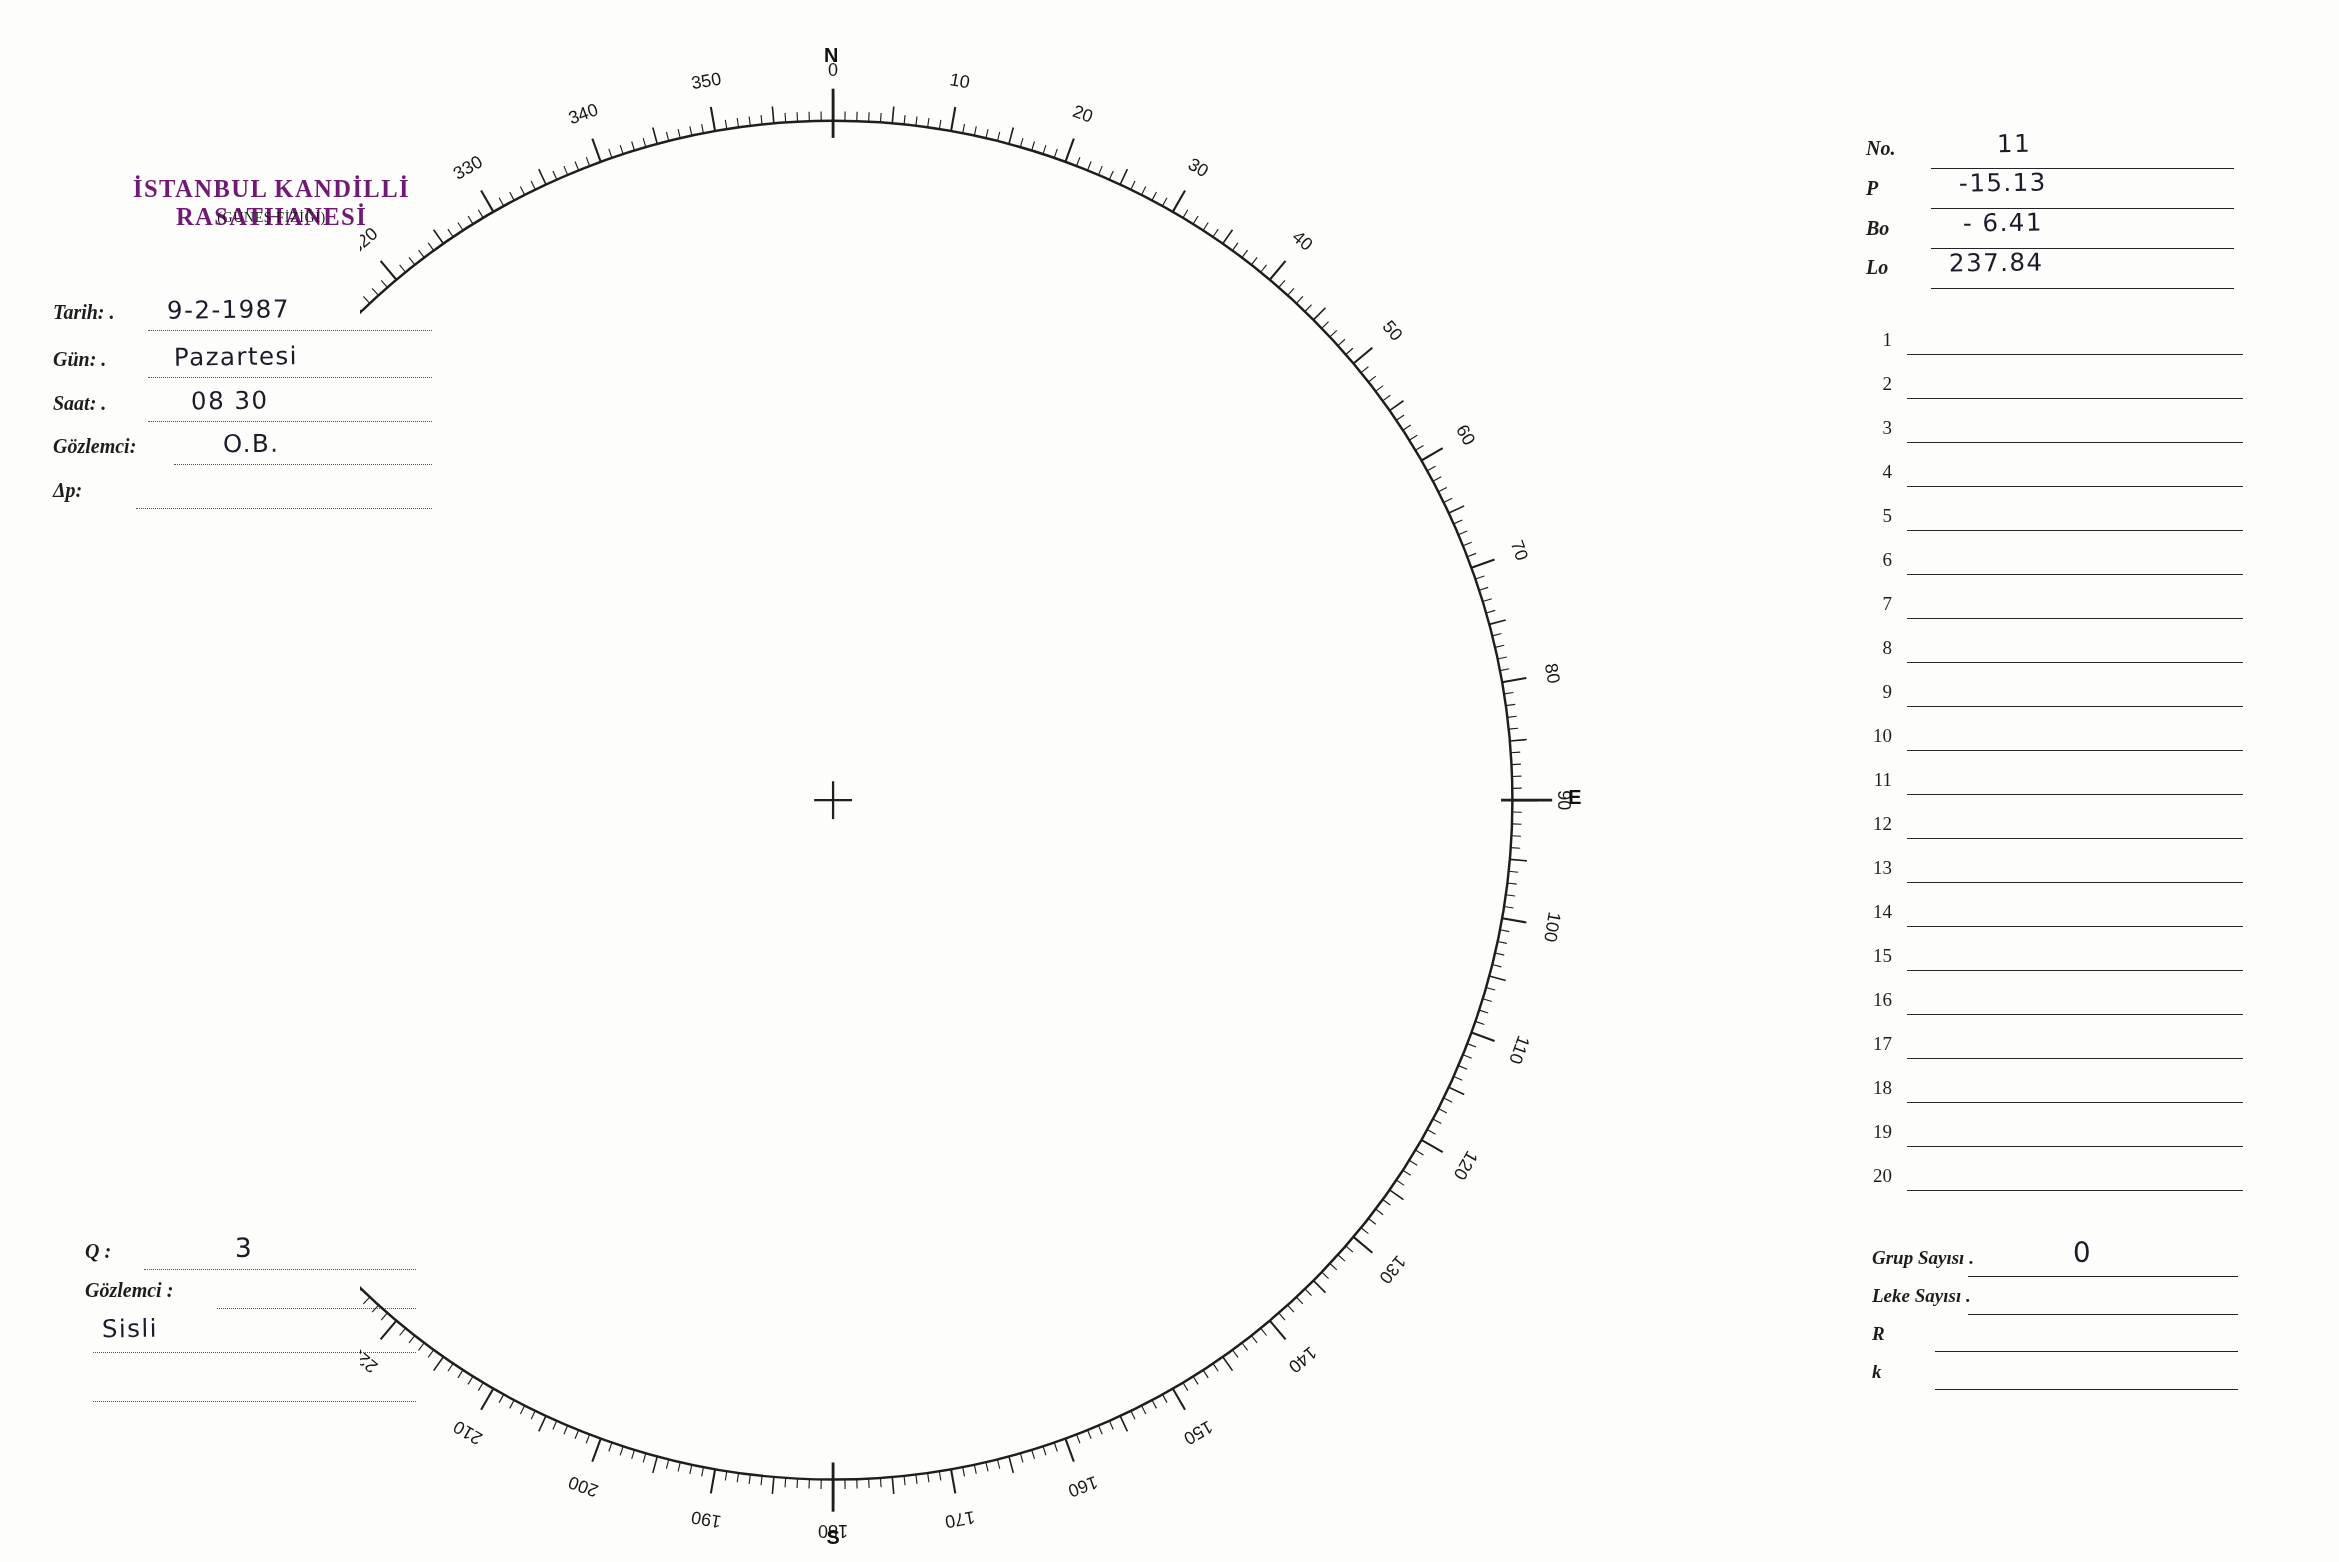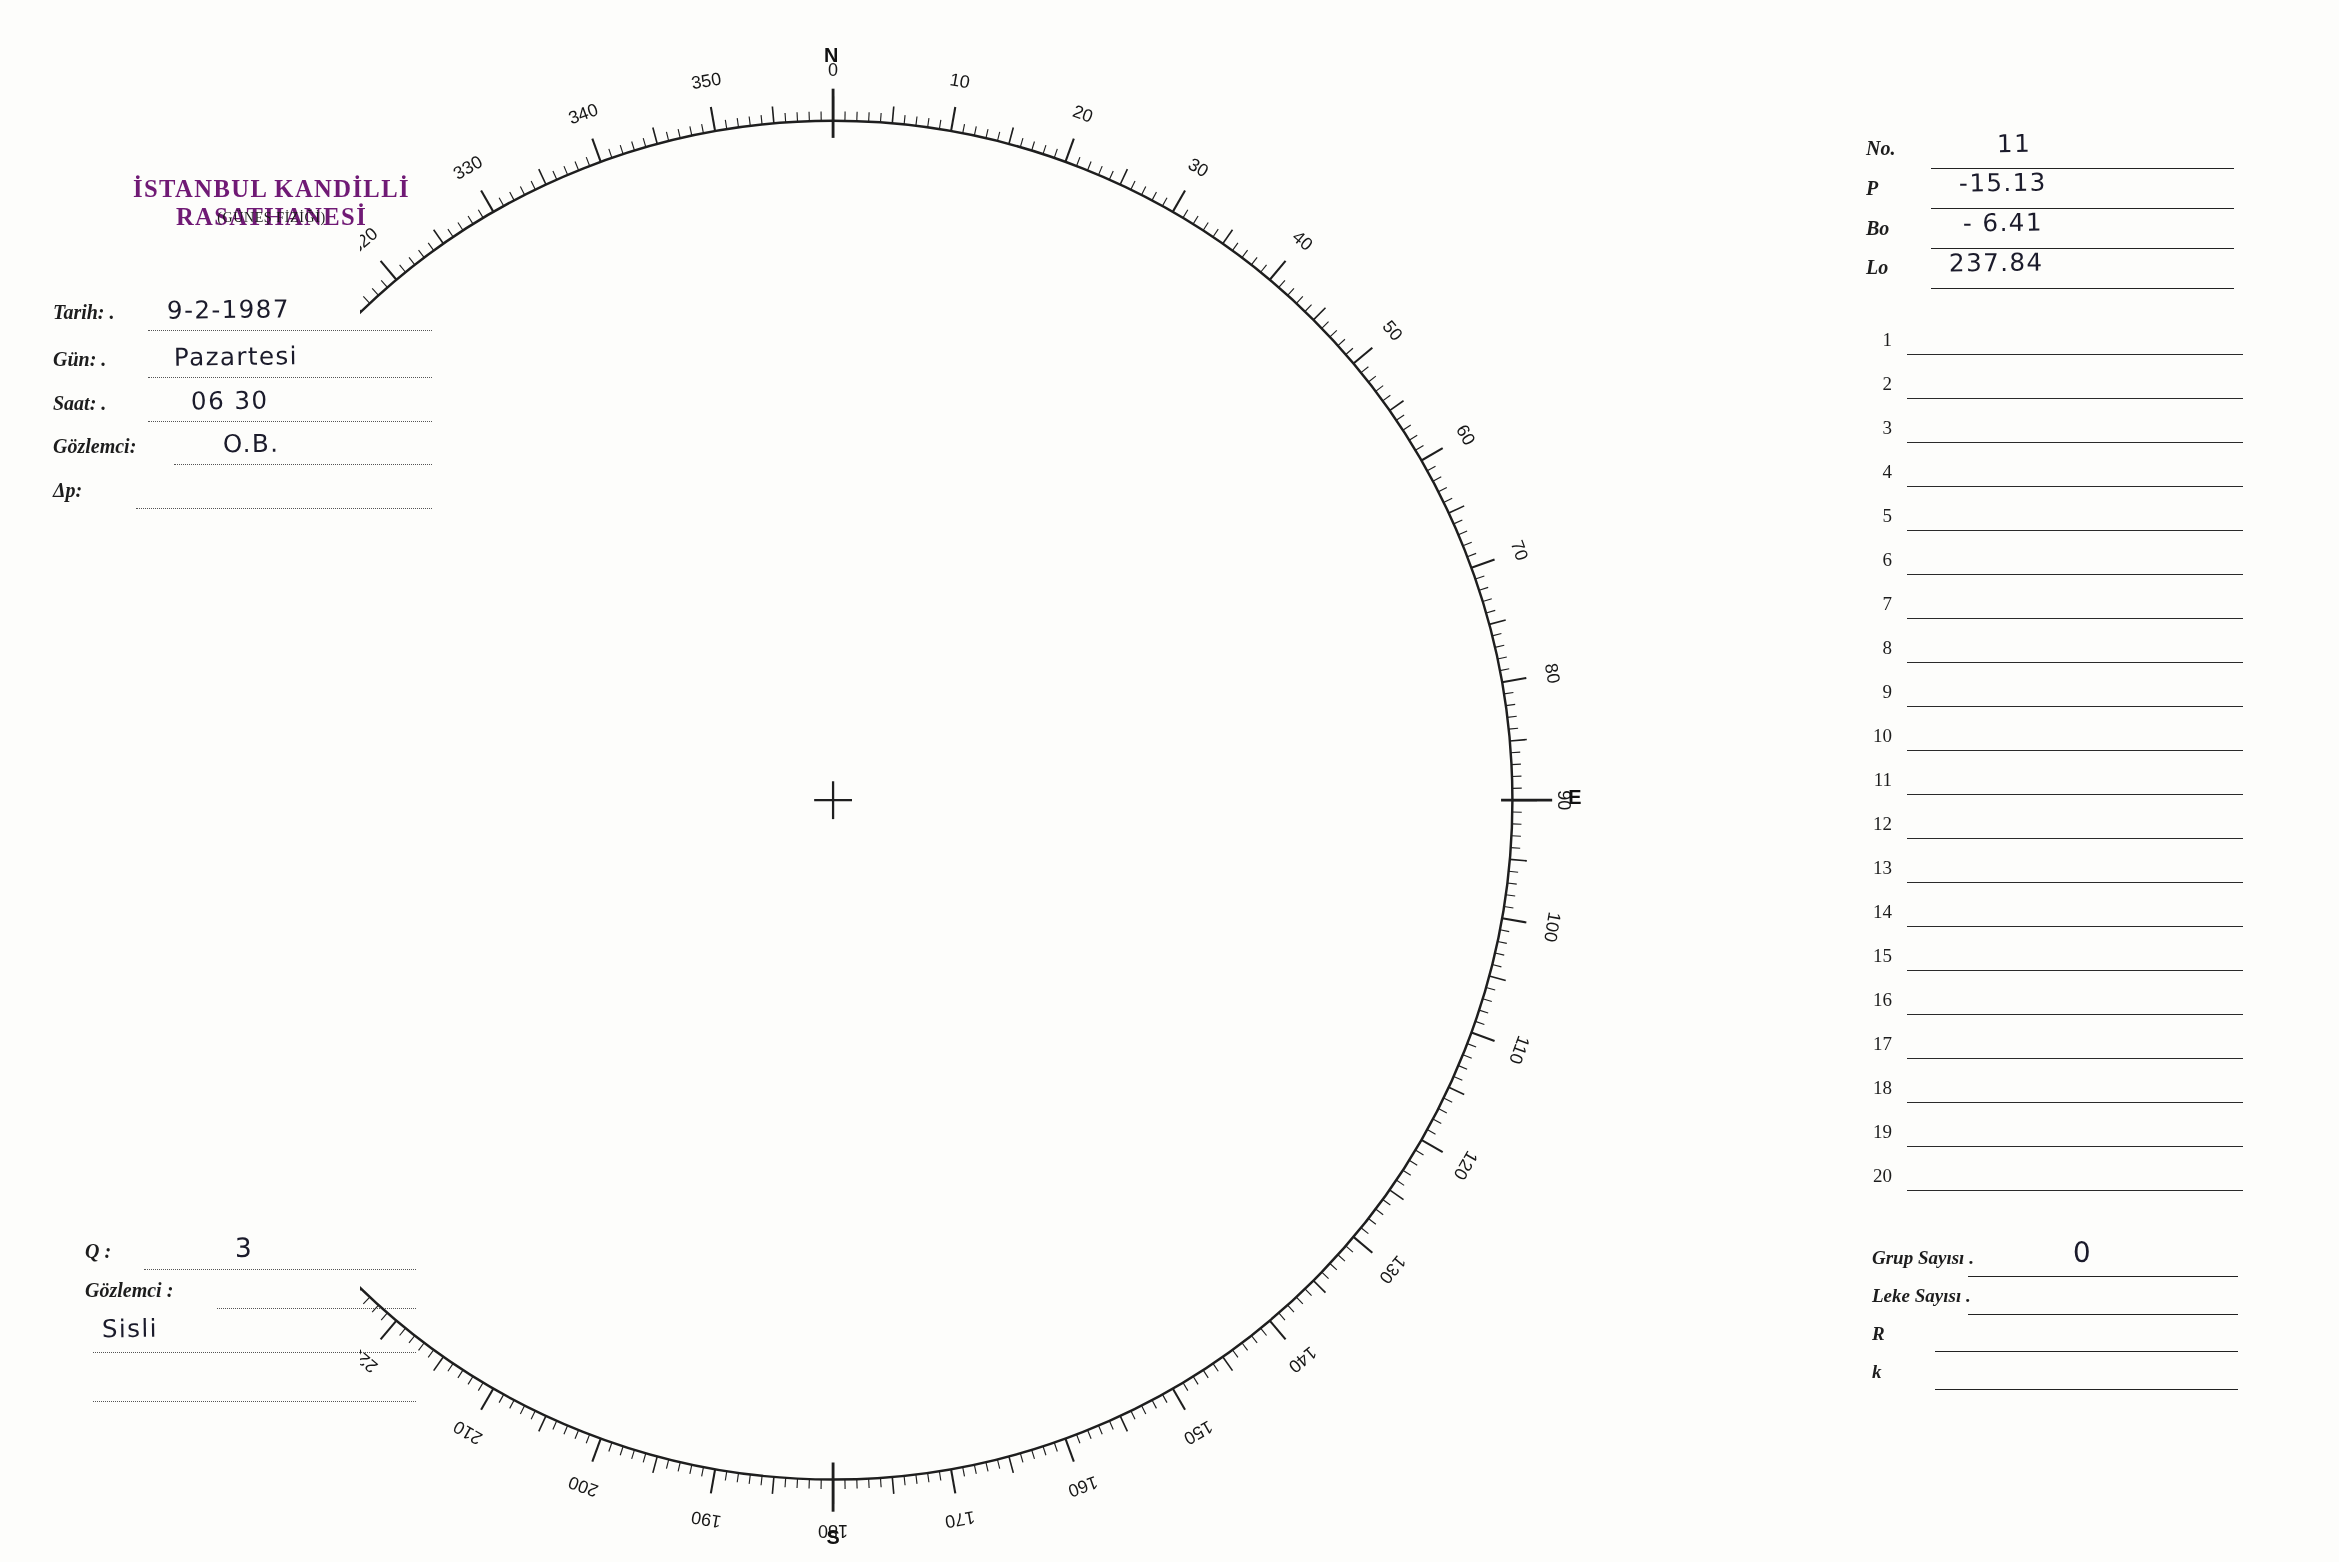--- a/index.html
+++ b/index.html
@@ -172,21 +172,21 @@
     <span class="handw" style="left:114px; top:-5.7px">9-2-1987</span>
   </div>
   <div class="field-row" style="top:348px">
     <span class="field-label">Gün: .</span>
     <span class="dotline"></span>
     <span class="handw" style="left:121px; top:-5.7px">Pazartesi</span>
   </div>
   <div class="field-row" style="top:392px">
     <span class="field-label">Saat: .</span>
     <span class="dotline"></span>
-    <span class="handw" style="left:138px; top:-5.7px">06 30</span>
+    <span class="handw" style="left:138px; top:-5.7px">08 30</span>
   </div>
   <div class="field-row" style="top:435px">
     <span class="field-label">Gözlemci:</span>
     <span class="dotline" style="left:121px"></span>
     <span class="handw" style="left:170px; top:-5.7px">O.B.</span>
   </div>
   <div class="field-row" style="top:479px">
     <span class="field-label">Δp:</span>
     <span class="dotline" style="left:83px"></span>
     <span class="handw" style="left:132px; top:-5.7px"></span>

